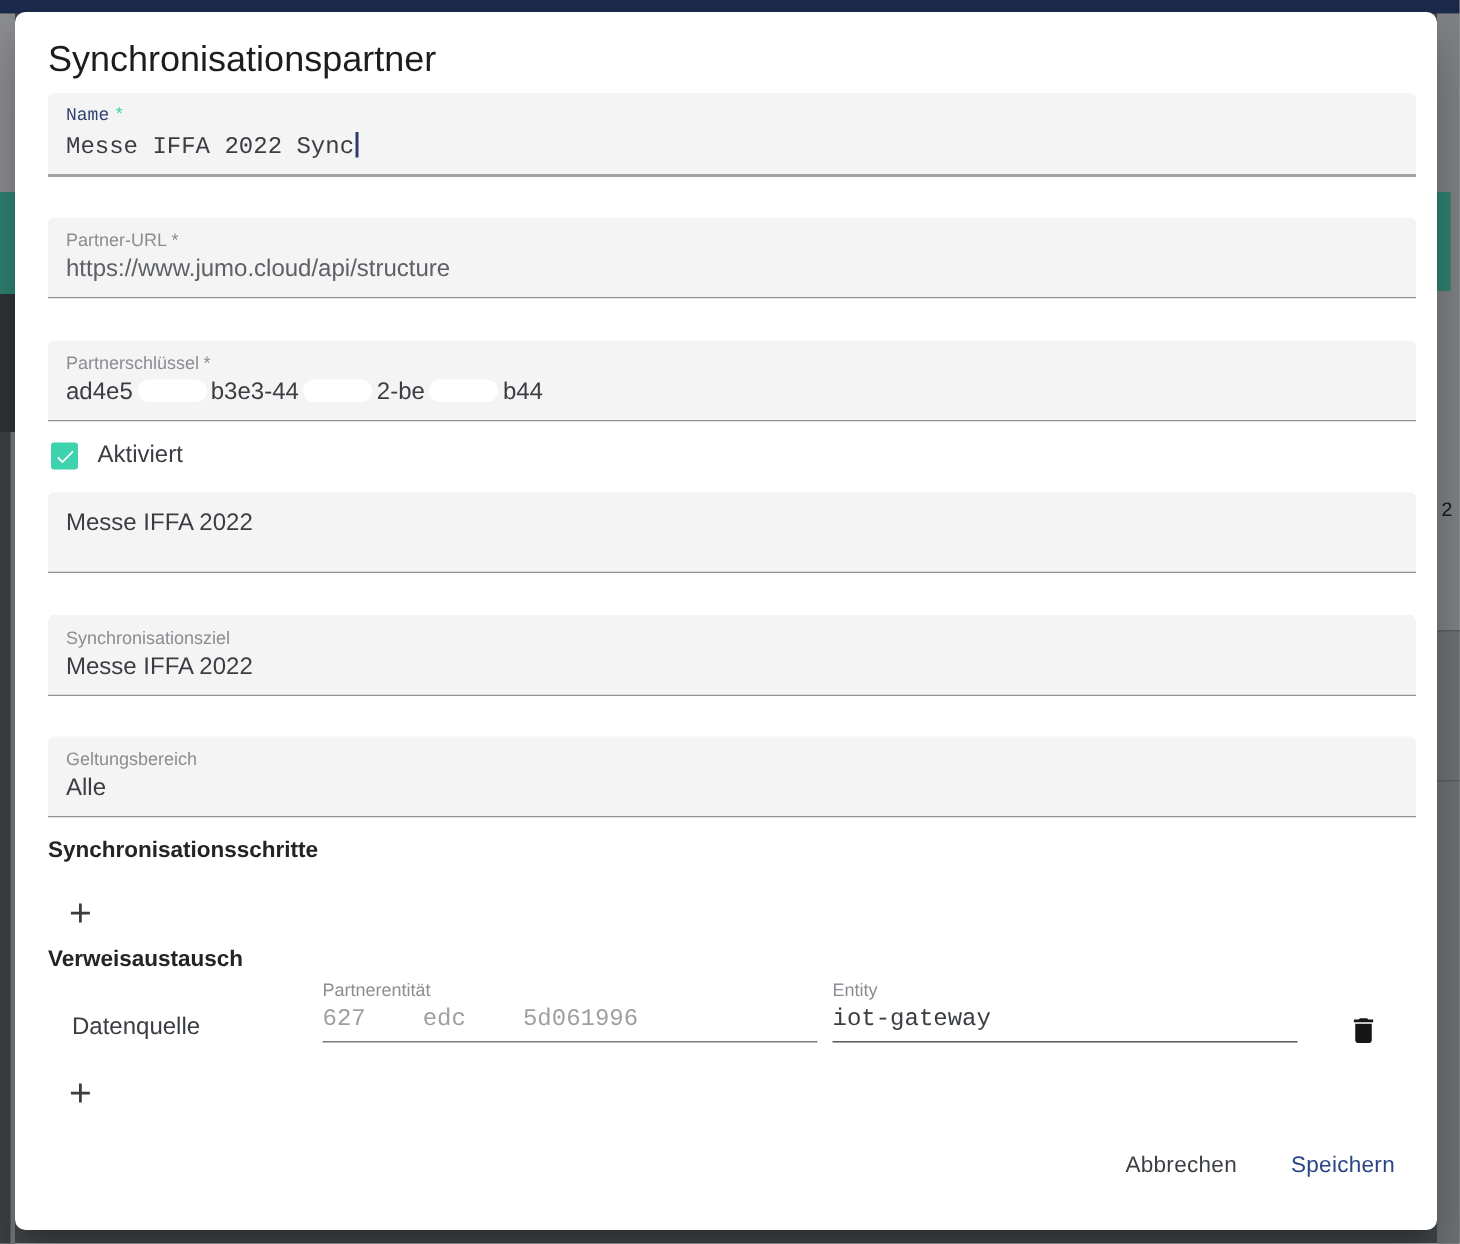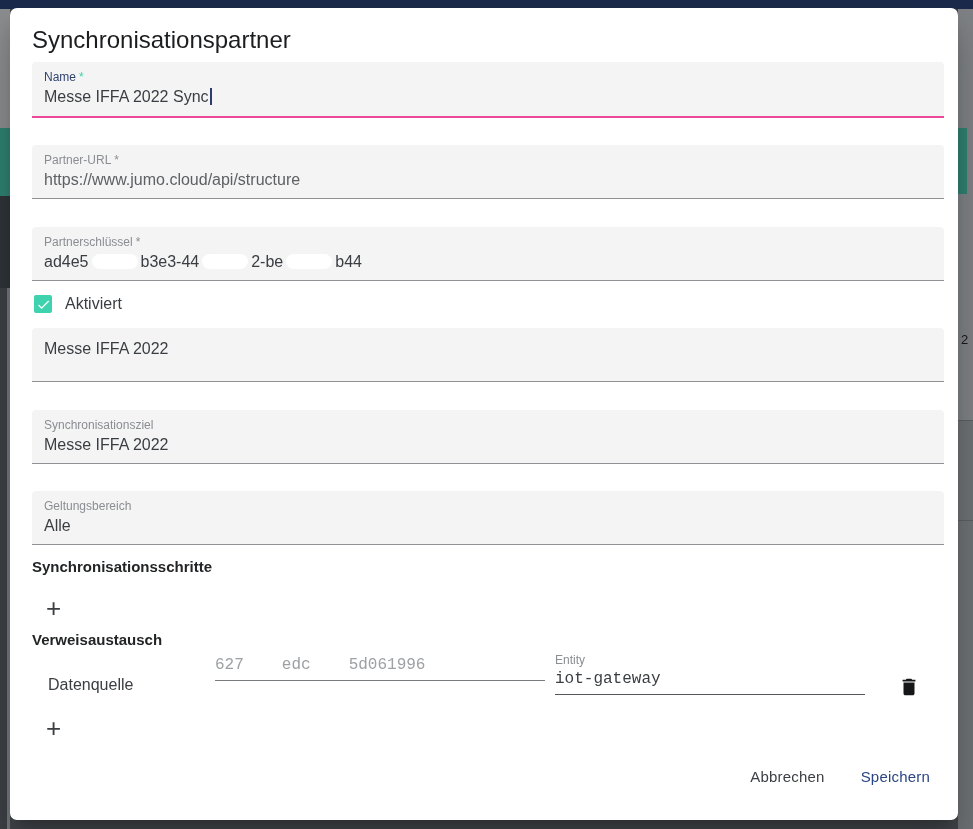--- a/index.html
+++ b/index.html
@@ -36,21 +36,21 @@
 
   
   .field {
     position:absolute; left:22px; width:912px; height:54px;
     background:#f4f4f5; border-radius:4px 4px 0 0;
     border-bottom:1px solid #8f9194; padding:8px 12px 0 12px; cursor:text;
   }
   .field .flabel { font-size:12px; color:#8a8d91; line-height:14px; }
   .field .fvalue { font-size:16px; color:#3a3e42; margin-top:4px; white-space:nowrap; }
   .field.url .fvalue { color:#5d6064; }
-  .field.focused { height:56px; border-bottom:2px solid #ec4899; }
+  .field.focused { height:56px; border-bottom:2px solid #a3a3a3;font-family:Liberation Mono, monospace; }
   .field.focused .flabel { color:#31446f; }
   .flabel .req { margin-left:3px; }
   .field.focused .flabel .req { color:#3ed3ae; }
   .caret { display:inline-block; width:2px; height:17px; background:#2b3c6d; vertical-align:-3px; margin-left:1px; }
 
   
   .muted-val { color:#b2b4b7; }
   .redact {
     display:inline-block; width:46px; height:15px; background:#ffffff;
     border-radius:8px; vertical-align:-2px; margin:0 3px;
@@ -156,20 +156,21 @@
   </div>
 
   <div class="sec-heading" style="top:550px">Synchronisationsschritte</div>
   <div class="plus-btn" style="top:588px"><span>+</span></div>
 
   <div class="sec-heading" style="top:623px">Verweisaustausch</div>
 
   <div class="row-source">Datenquelle</div>
 
   <div class="row-field partner-entity">
+    <div class="flabel">Partnerentität</div>
     <div class="fvalue"><span>627</span><span class="redact"></span><span>edc</span><span class="redact"></span><span>5d061996</span></div>
   </div>
 
   <div class="row-field entity">
     <div class="flabel">Entity</div>
     <div class="fvalue">iot-gateway</div>
   </div>
 
   <div class="trash-btn">
     <svg viewBox="0 0 24 24">

